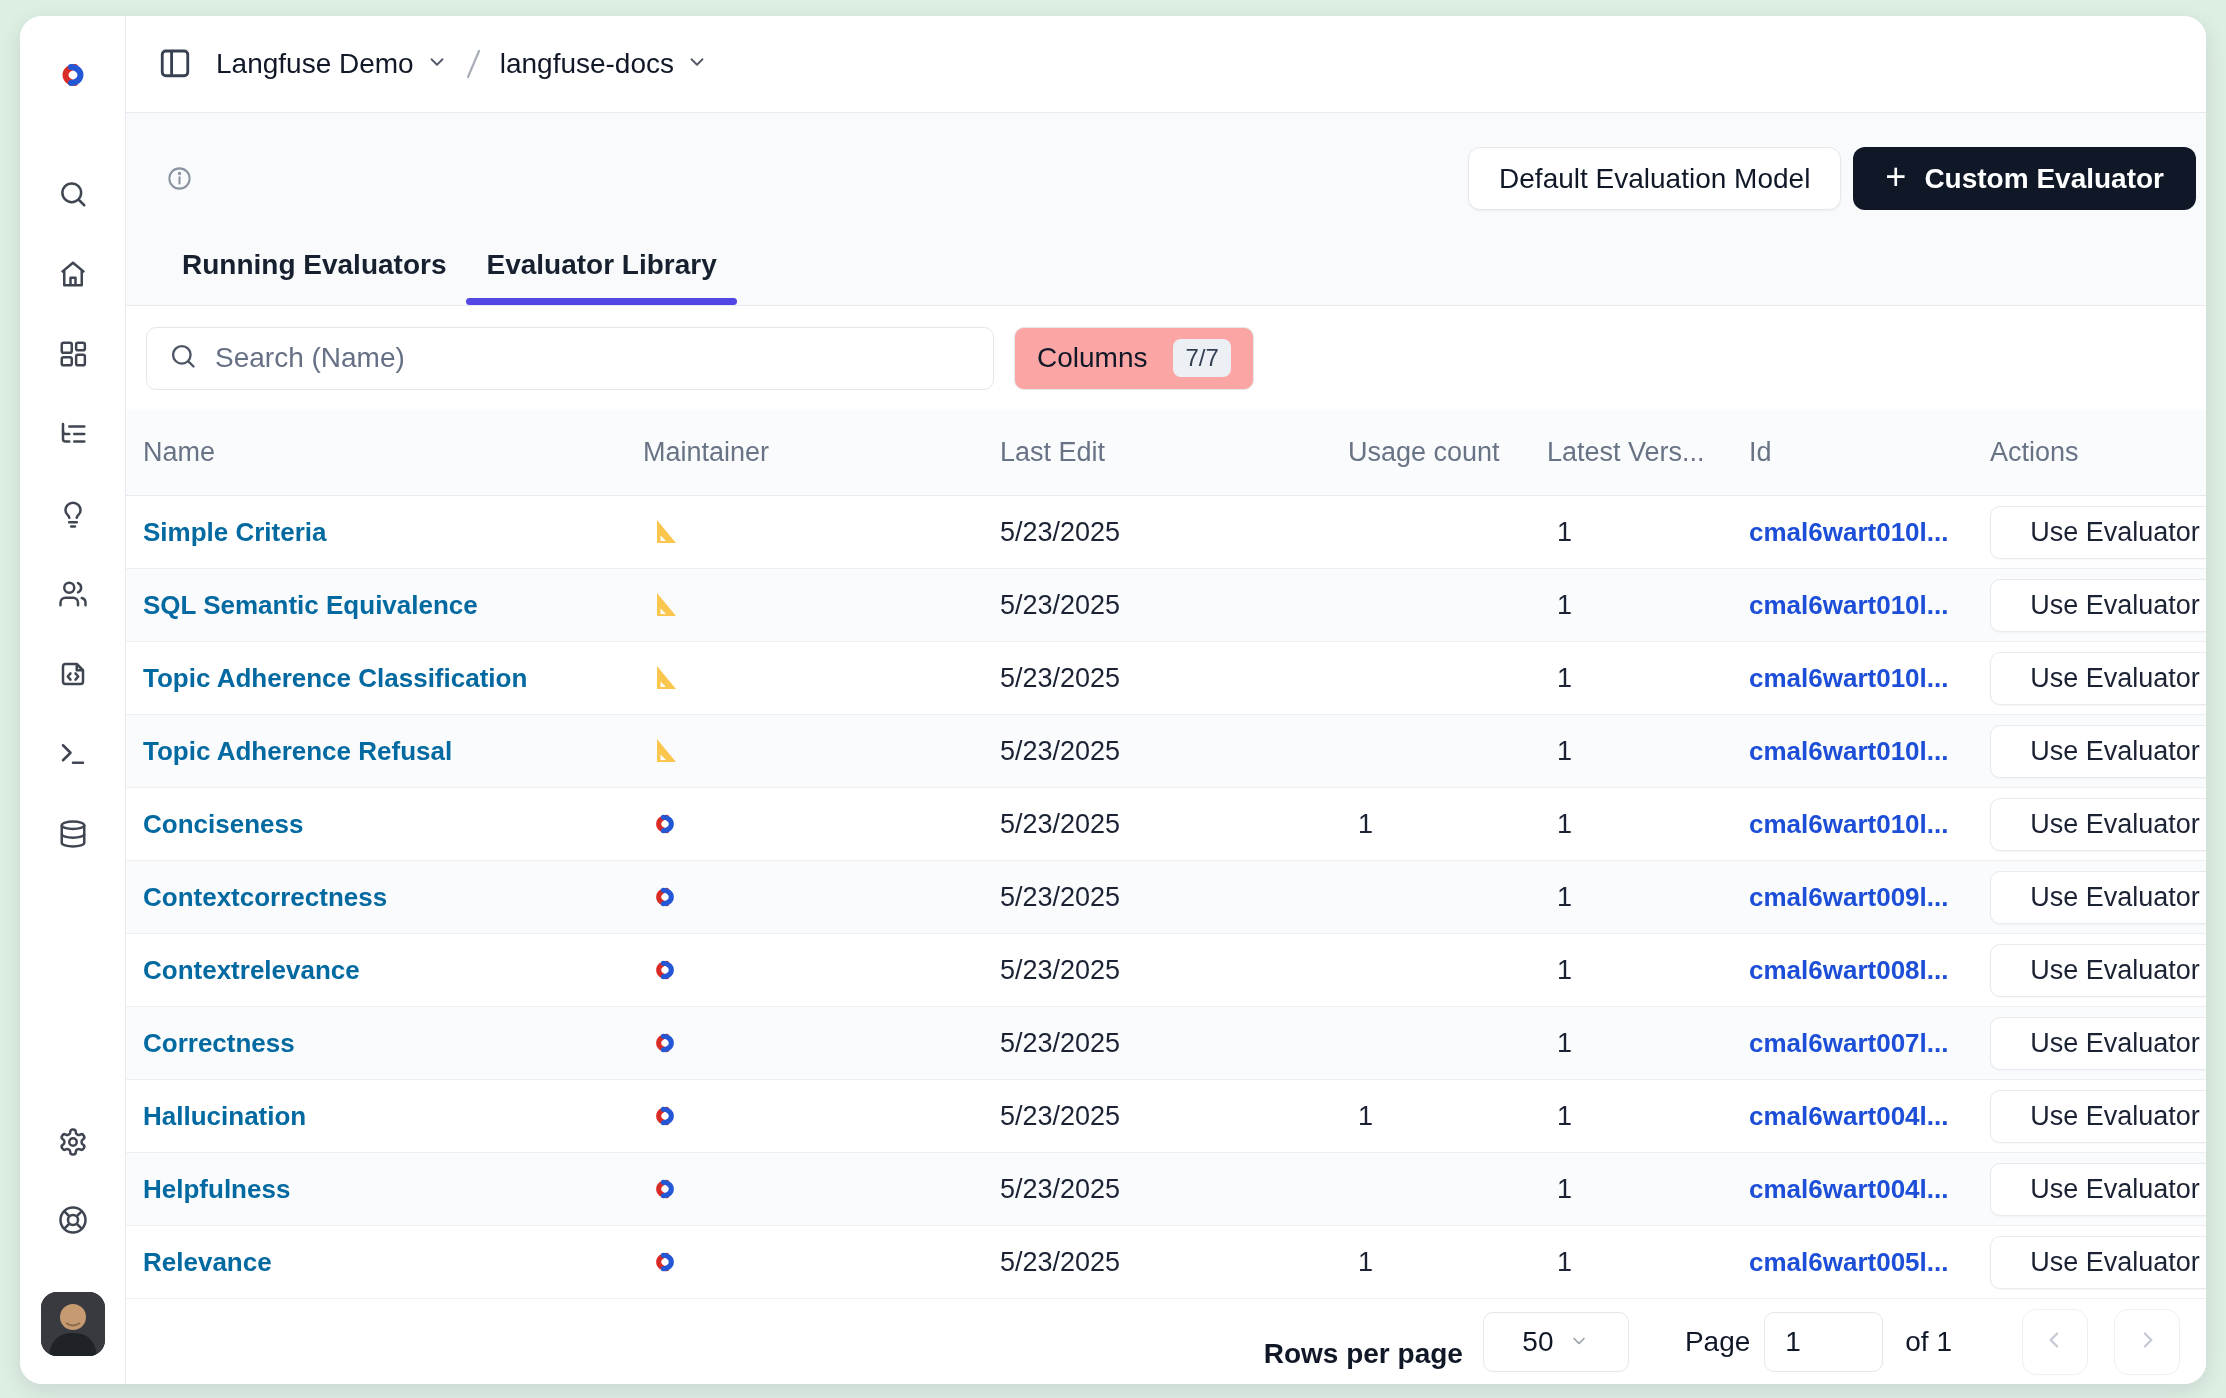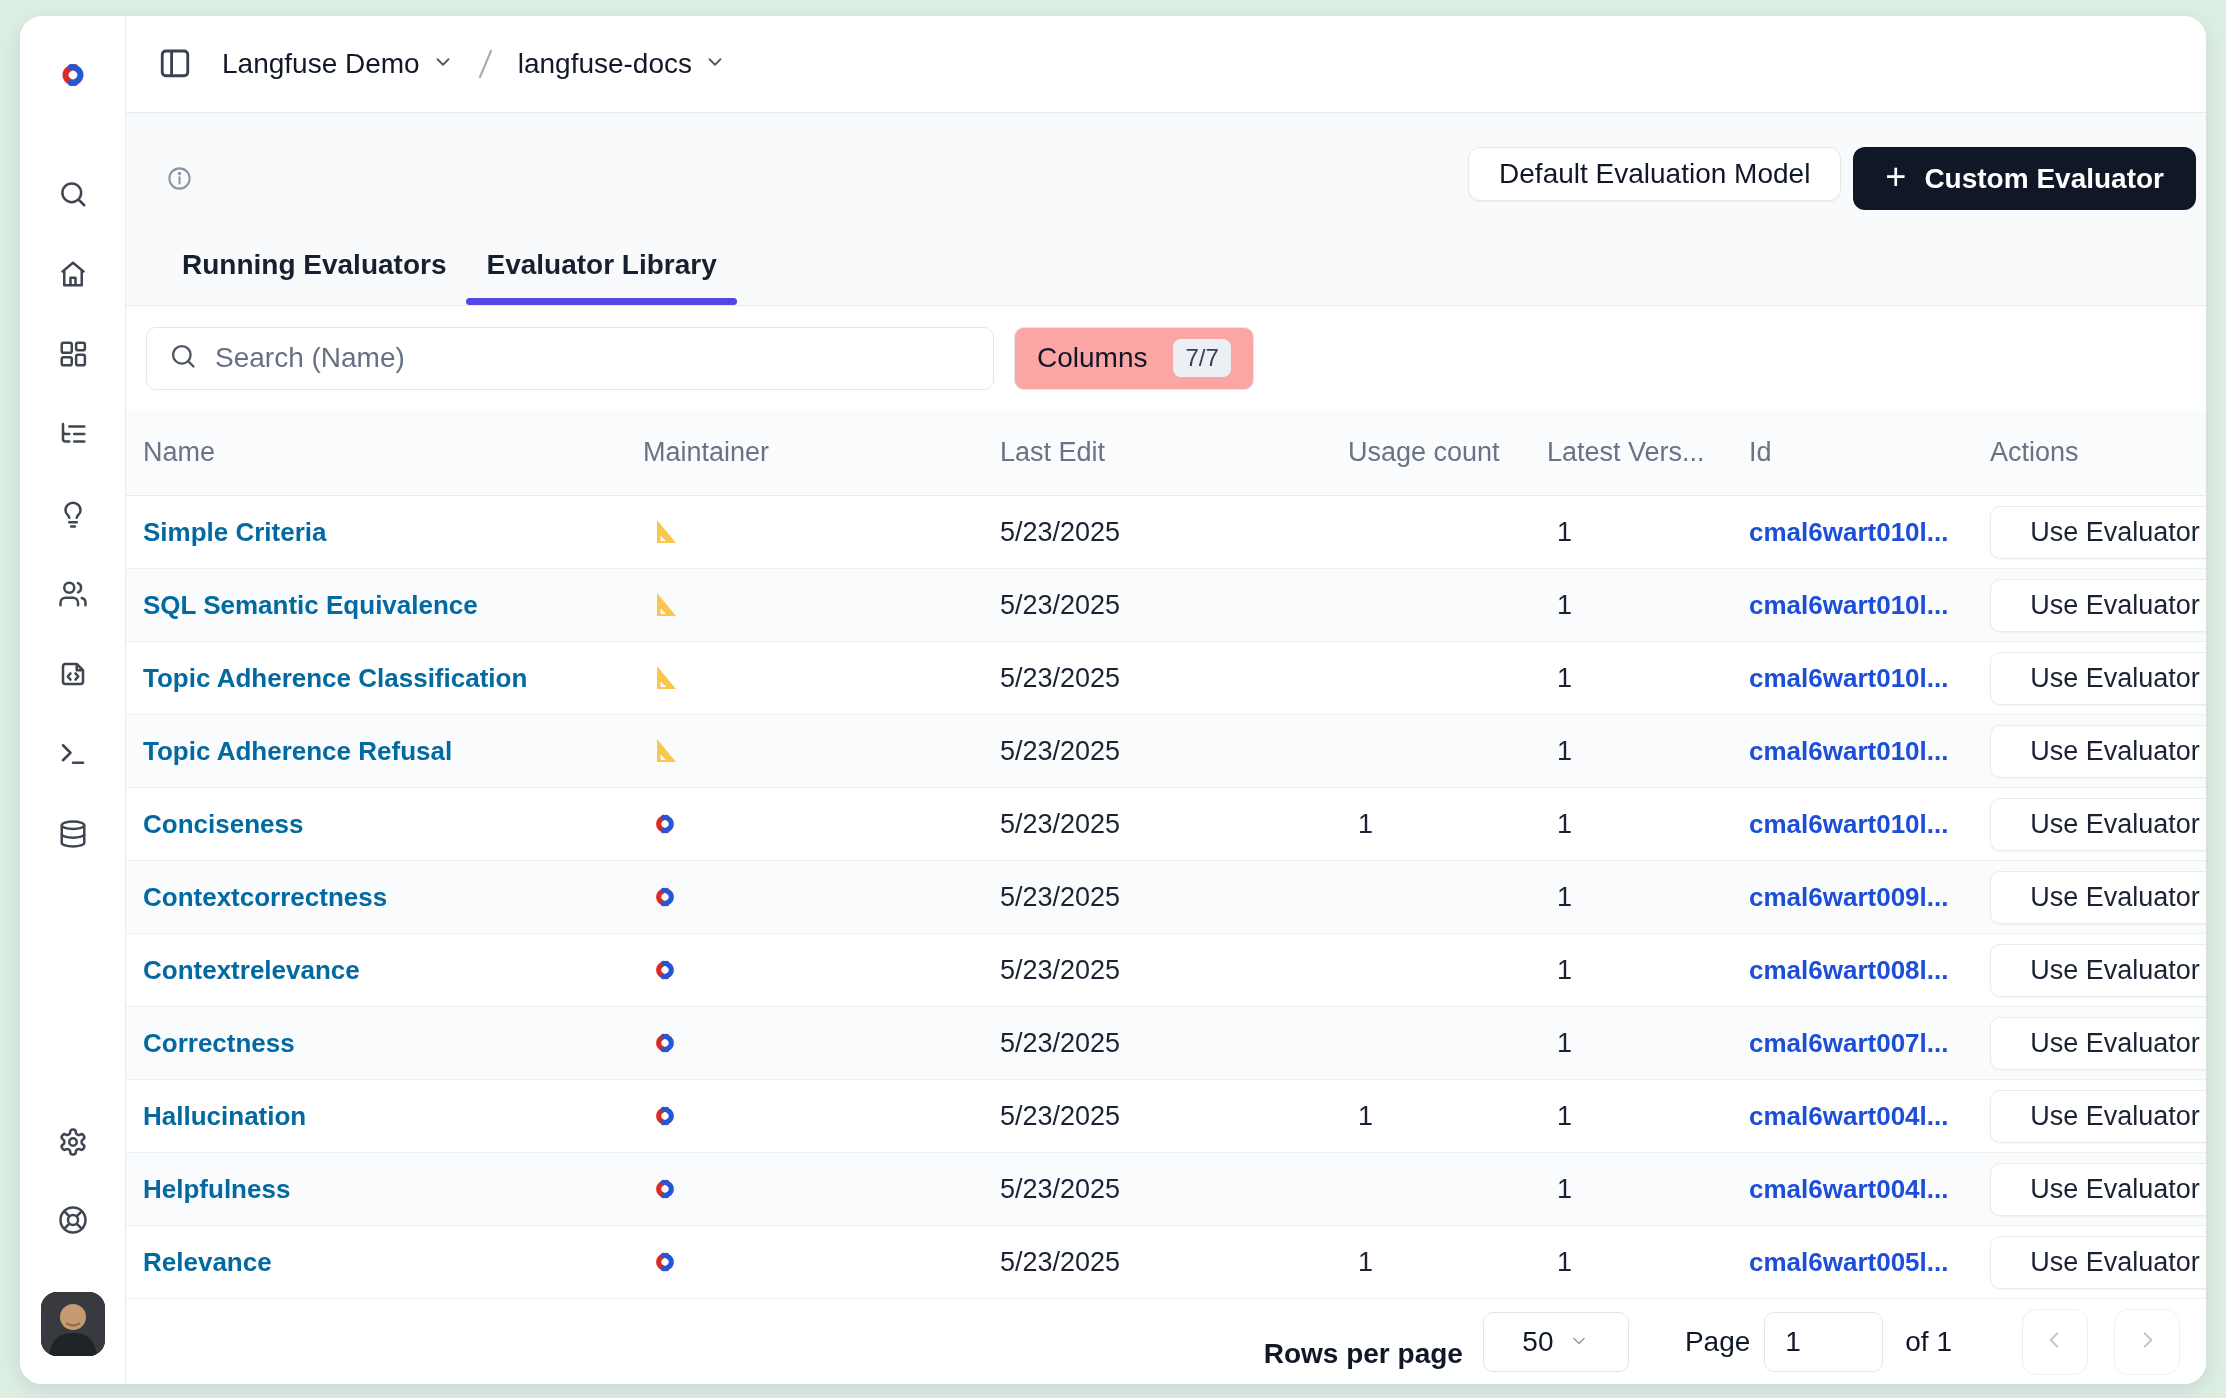--- a/index.html
+++ b/index.html
@@ -23,32 +23,32 @@
   .icon-btn { width: 34px; height: 30px; display:flex; align-items:center; justify-content:center; background:none; border:0; cursor:pointer; }
   .icon-btn svg { stroke: #3f4651; }
   .side-bottom { margin-top: auto; display: flex; flex-direction: column; align-items: center; gap: 48px; padding-bottom: 28px; }
   .avatar { width: 64px; height: 64px; border-radius: 16px; overflow: hidden; margin-top: 8px; border:0; padding:0; cursor:pointer; background:#44464c; }
   .brand-red { stroke: var(--brand-red, #d92b25); }
   .brand-blue { stroke: var(--brand-blue, #2457d6); }
   .ragas-fill { fill: var(--ragas-yellow, #fbc64e); }
   
   .main { flex: 1; display: flex; flex-direction: column; min-width: 0; background: #fff; }
   
-  .crumbs { flex: 0 0 97px; border-bottom: 1px solid #e7eaee; display: flex; align-items: center; padding-left: 32px; gap: 14px; }
+  .crumbs { flex: 0 0 97px; border-bottom: 1px solid #e7eaee; display: flex; align-items: center; padding-left: 32px; gap: 8px; }
   .crumb-btn { display:flex; align-items:center; gap: 12px; background:none; border:0; font-family:inherit; font-size: 28px; font-weight: 500; color: #111827; cursor:pointer; }
   .panel-btn { background:none; border:0; margin-right: 16px; cursor:pointer; display:flex; }
   .slash { display:flex; margin: 0 6px; }
   
   .page-header { flex: 0 0 193px; background: #f8fafc; border-bottom: 1px solid #e7eaee; display: flex; flex-direction: column; padding: 0 10px 0 22px; }
   .title-row { margin-top: 34px; display: flex; align-items: center; }
   .page-title { font-size: 37px; font-weight: 700; color: #0b1220; letter-spacing: -.3px; }
   .info { margin-left: 18px; display: flex; }
   .header-actions { margin-left: auto; display: flex; gap: 12px; }
   .btn { font-family: inherit; cursor: pointer; }
-  .btn-outline { height: 54px; padding: 0 30px; border-radius: 12px; border: 1px solid #e5e7eb; background: #fff; font-size: 28px; font-weight: 500; color: #101828; box-shadow: 0 1px 2px rgba(16,24,40,.05); }
+  .btn-outline { height: 63px; padding: 0 30px; border-radius: 12px; border: 1px solid #e5e7eb; background: #fff; font-size: 28px; font-weight: 500; color: #101828; box-shadow: 0 1px 2px rgba(16,24,40,.05); }
   .btn-dark { height: 63px; padding: 0 32px; border-radius: 12px; border: 0; background: var(--dark-button, #101828); color: #fff; font-size: 28px; font-weight: 600; display: flex; align-items: center; gap: 18px; }
   .plus-glyph { font-size: 36px; font-weight: 400; line-height: 1; margin-top: -3px; }
   .tabs { margin-top: auto; display: flex; padding-left: 14px; }
   .tab { position: relative; padding: 0 20px 24px; background: none; border: 0; font-family: inherit; font-size: 28px; font-weight: 600; color: #17202e; cursor: pointer; }
   .tab.active::after { content: ""; position: absolute; left: 0; right: 0; bottom: 0; height: 7px; border-radius: 4px; background: var(--accent, #5247e5); }
   
   .toolbar { flex: 0 0 104px; display: flex; align-items: center; padding-left: 20px; gap: 20px; background:#fff; }
   .search { width: 848px; height: 63px; border: 1px solid #e3e7ec; border-radius: 10px; display: flex; align-items: center; padding-left: 22px; gap: 18px; background: #fff; }
   .search input { flex: 1; border: 0; outline: 0; background: transparent; font-family: inherit; font-size: 28px; color: #111827; }
   .search input::placeholder { color: #667085; }

